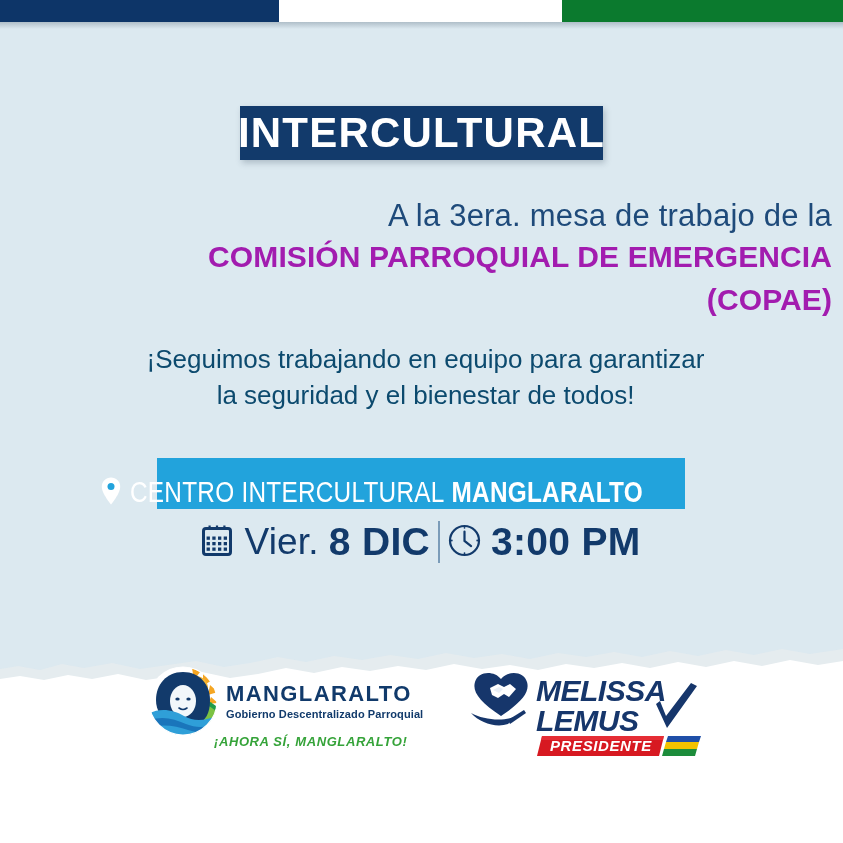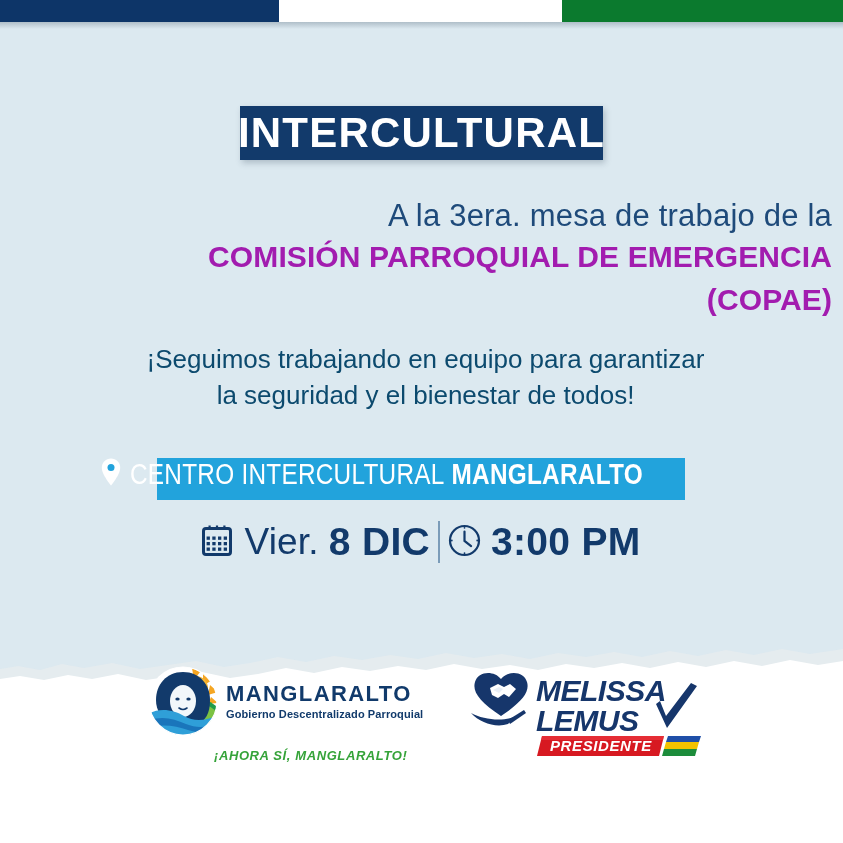--- a/index.html
+++ b/index.html
@@ -65,23 +65,23 @@
   
   .tagline{
     position:absolute;left:4px;top:341px;width:843px;text-align:center;
     color:#0c4a6e;
     font-size:26px;font-weight:400;line-height:36px;
     font-family:"Liberation Sans", sans-serif;
   }
 
   
   .loc-bar{
-    position:absolute;left:157px;top:458px;width:528px;height:42px;
+    position:absolute;left:157px;top:458px;width:528px;height:51px;
     background:#22a3dc;
-    display:flex;align-items:flex-start;justify-content:center;
+    display:flex;align-items:flex-end;justify-content:center;
     gap:9px;
   }
   .loc-pin{display:block;}
   .loc-text{
     color:#ffffff;
     font-size:29px;letter-spacing:.3px;
     font-family:"Liberation Sans Narrow","Liberation Sans", sans-serif;
     transform:scaleX(.84);transform-origin:left center;
     white-space:nowrap;
   }
@@ -129,21 +129,20 @@
   .mang-sub{
     color:#113a6b;font-size:11px;font-weight:bold;letter-spacing:.1px;
     line-height:16px;font-family:"Liberation Sans", sans-serif;
   }
   .mang-slogan{
     position:absolute;left:66px;top:68px;
     color:#35a339;font-size:13px;font-weight:bold;font-style:italic;
     letter-spacing:.6px;
     font-family:"Liberation Sans", sans-serif;
     white-space:nowrap;
-    margin-top:14px;
   }
 
   .logo-mel{
     position:absolute;left:468px;top:10px;
   }
 </style>
 </head>
 <body>
 
 <div id="poster">

